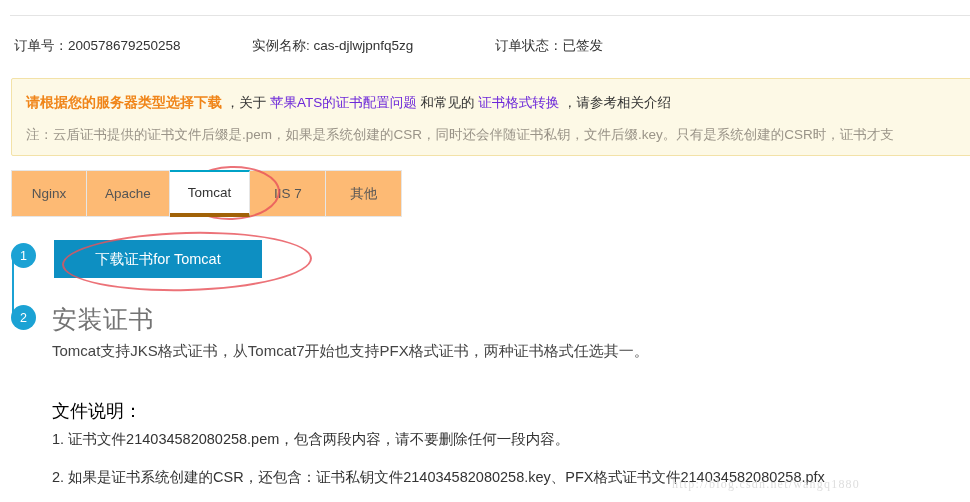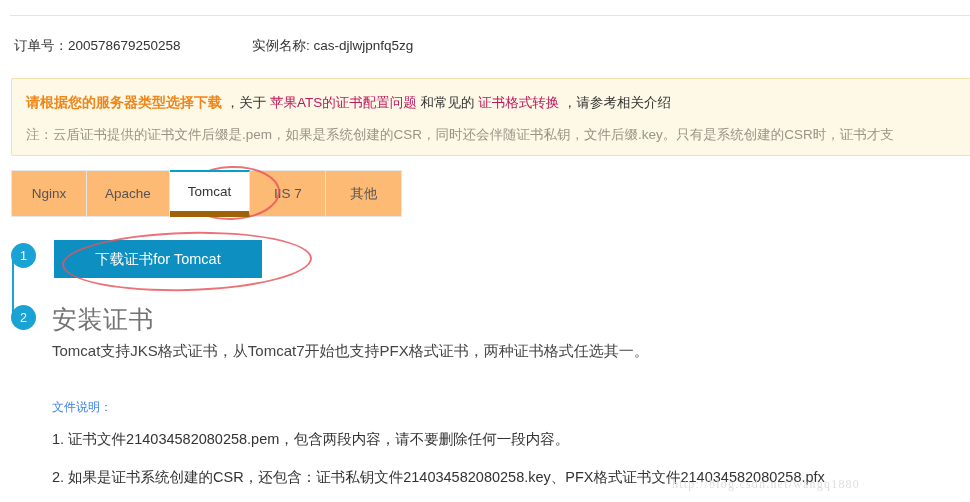--- a/index.html
+++ b/index.html
@@ -65,21 +65,21 @@
     line-height: 22px;
     color: #333;
     white-space: nowrap;
   }
   .banner-strong {
     color: #f08519;
     font-weight: bold;
     font-size: 14px;
   }
   .banner-link {
-    color: #be185d;
+    color: #6d28d9;
     text-decoration: none;
     cursor: pointer;
   }
   .banner-line2 {
     margin-top: 11px;
     font-size: 13.5px;
     line-height: 20px;
     color: #9a9488;
     white-space: nowrap;
     overflow: hidden;
@@ -107,21 +107,21 @@
     font-size: 13.5px;
     color: #555555;
     cursor: pointer;
     position: relative;
     white-space: nowrap;
   }
   .tab:first-child { border-left: 1px solid #e6e6e6; }
   .tab.active {
     background: #ffffff;
     border-top: 2px solid #00a2c7;
-    border-bottom: 6px solid #a16207;
+    border-bottom: 4px solid #a16207;
     color: #333333;
     z-index: 3;
   }
   .step-rail {
     position: absolute;
     left: 12px;
     top: 252px;
     width: 2px;
     height: 68px;
     background: #1ba2d4;
@@ -175,22 +175,22 @@
     left: 52px;
     top: 342px;
     font-size: 15px;
     color: #444444;
     white-space: nowrap;
   }
   .file-heading {
     position: absolute;
     left: 52px;
     top: 399px;
-    font-size: 12px;
-    color: #3b82f6;
+    font-size: 18px;
+    color: #000000;
   }
   .file-item-1 {
     position: absolute;
     left: 52px;
     top: 430px;
     font-size: 14.5px;
     color: #333333;
     white-space: nowrap;
   }
   .file-item-2 {
@@ -239,20 +239,21 @@
   }
 </style>
 </head>
 <body>
 
 <div class="top-rule"></div>
 
 <div class="order-bar">
   <span class="order-field f1">订单号：200578679250258</span>
   <span class="order-field f2">实例名称: cas-djlwjpnfq5zg</span>
+  <span class="order-field f3">订单状态：已签发</span>
 </div>
 
 <div class="banner">
   <div class="banner-line1">
     <span class="banner-strong">请根据您的服务器类型选择下载</span>
     <span>，关于 </span>
     <span class="banner-link">苹果ATS的证书配置问题</span>
     <span>和常见的</span>
     <span class="banner-link">证书格式转换</span>
     <span>，请参考相关介绍</span>

